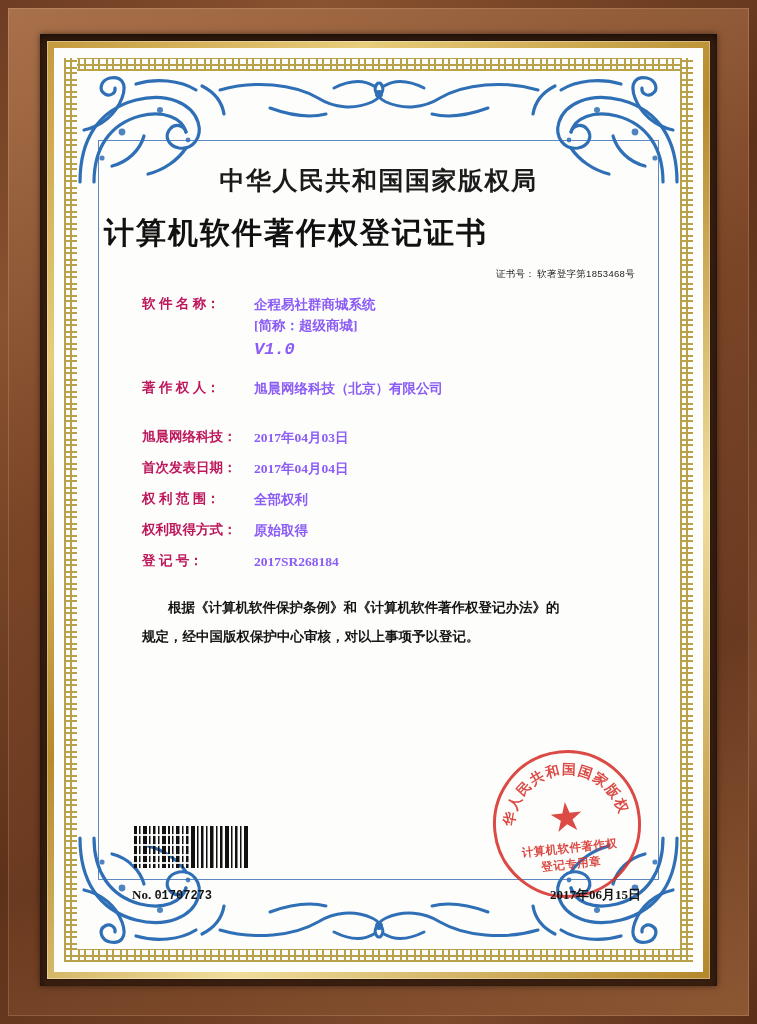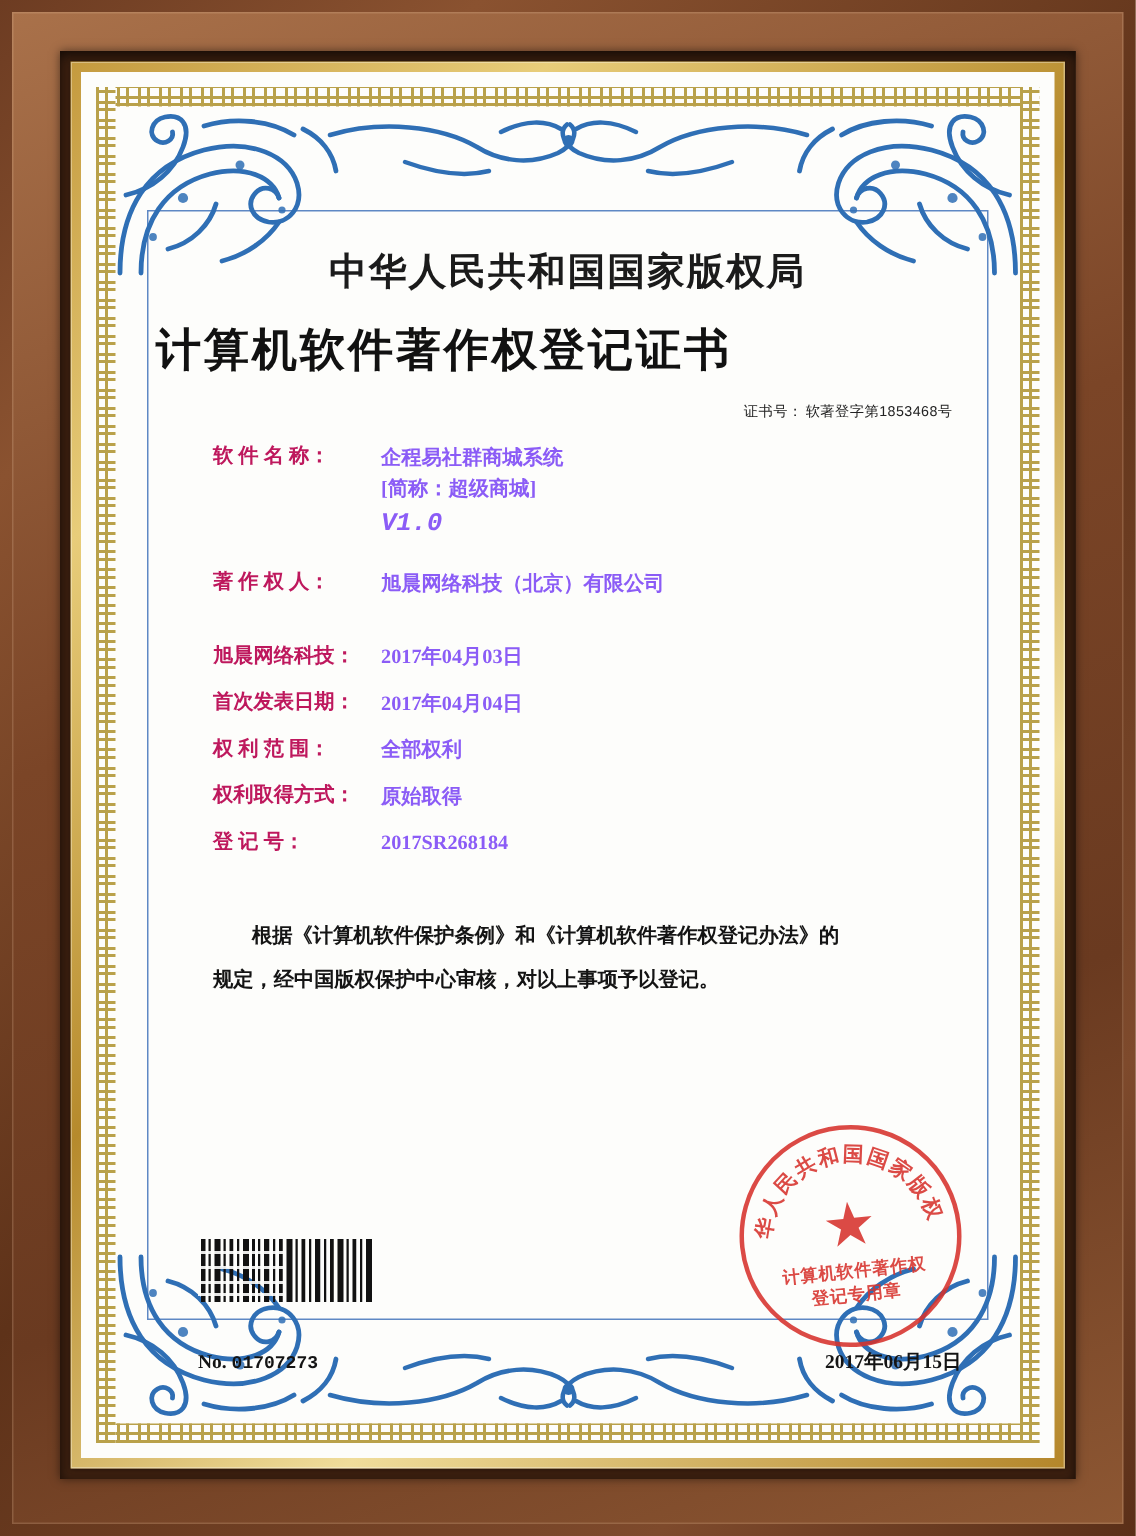--- a/index.html
+++ b/index.html
@@ -128,21 +128,21 @@
     font-family: "Liberation Serif", serif;
     font-weight: bold;
     line-height: 1.55;
   }
   .row .val.mono { font-family: "Liberation Mono", monospace; font-size: 17px; font-style: italic; }
   .gap-lg { height: 26px; }
   .gap-md { height: 14px; }
   .row.tight { margin-bottom: 10px; }
 
   .para {
-    margin-top: 36px;
+    margin-top: 20px;
     padding: 0 16px 0 38px;
     font-family: "Liberation Serif", serif;
     font-weight: bold;
     font-size: 13.5px;
     color: #141414;
     line-height: 2.15;
     text-align: justify;
   }
   .para .indent { display: inline-block; width: 26px; }
 
@@ -174,21 +174,21 @@
     position: absolute; left: 0; right: 0; top: 88px;
     text-align: center;
     font-family: "Liberation Serif", serif;
     font-weight: bold;
     font-size: 11.5px;
     line-height: 1.35;
     letter-spacing: .5px;
   }
 
   .footer {
-    position: absolute; left: 78px; right: 62px; bottom: 55px;
+    position: absolute; left: 78px; right: 62px; bottom: 68px;
     display: flex; justify-content: space-between; align-items: baseline;
     font-family: "Liberation Serif", serif;
     font-size: 13px; color: #141414; font-weight: bold; gap: 12px;
   }
   .footer .no { font-family: "Liberation Mono", monospace; font-size: 12px; }
 </style>
 </head>
 <body>
 
 <div class="frame-outer">

